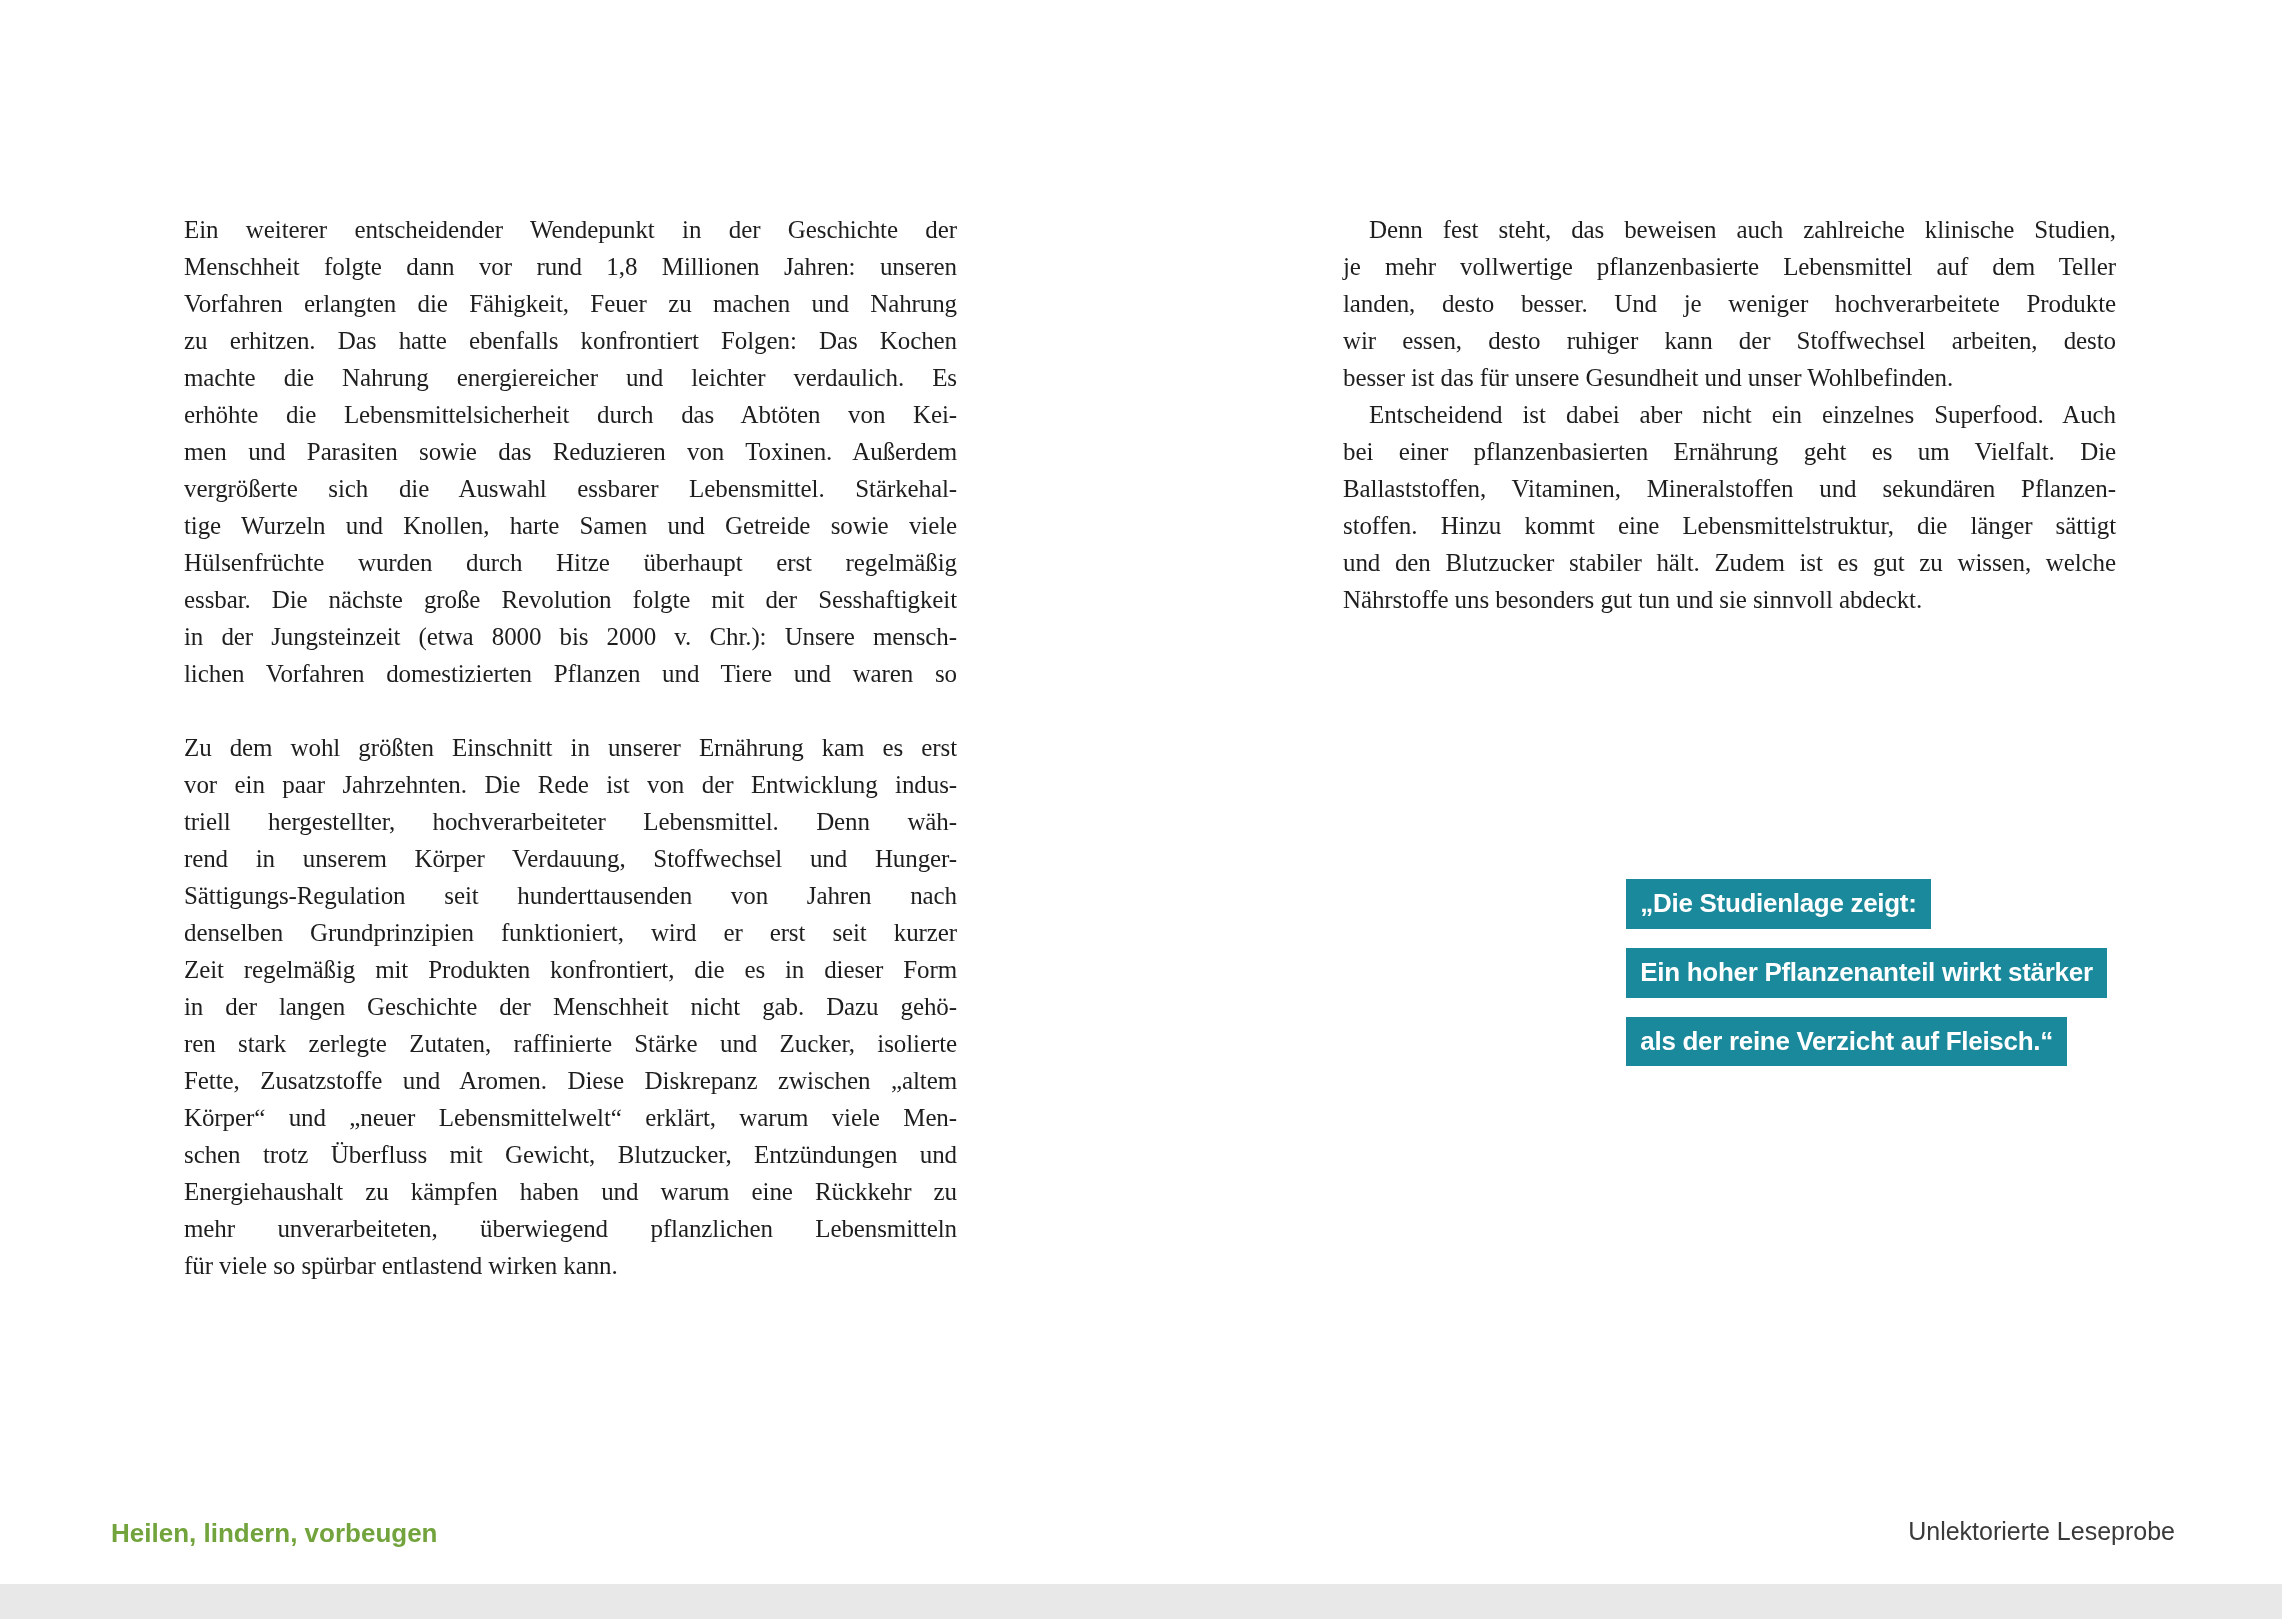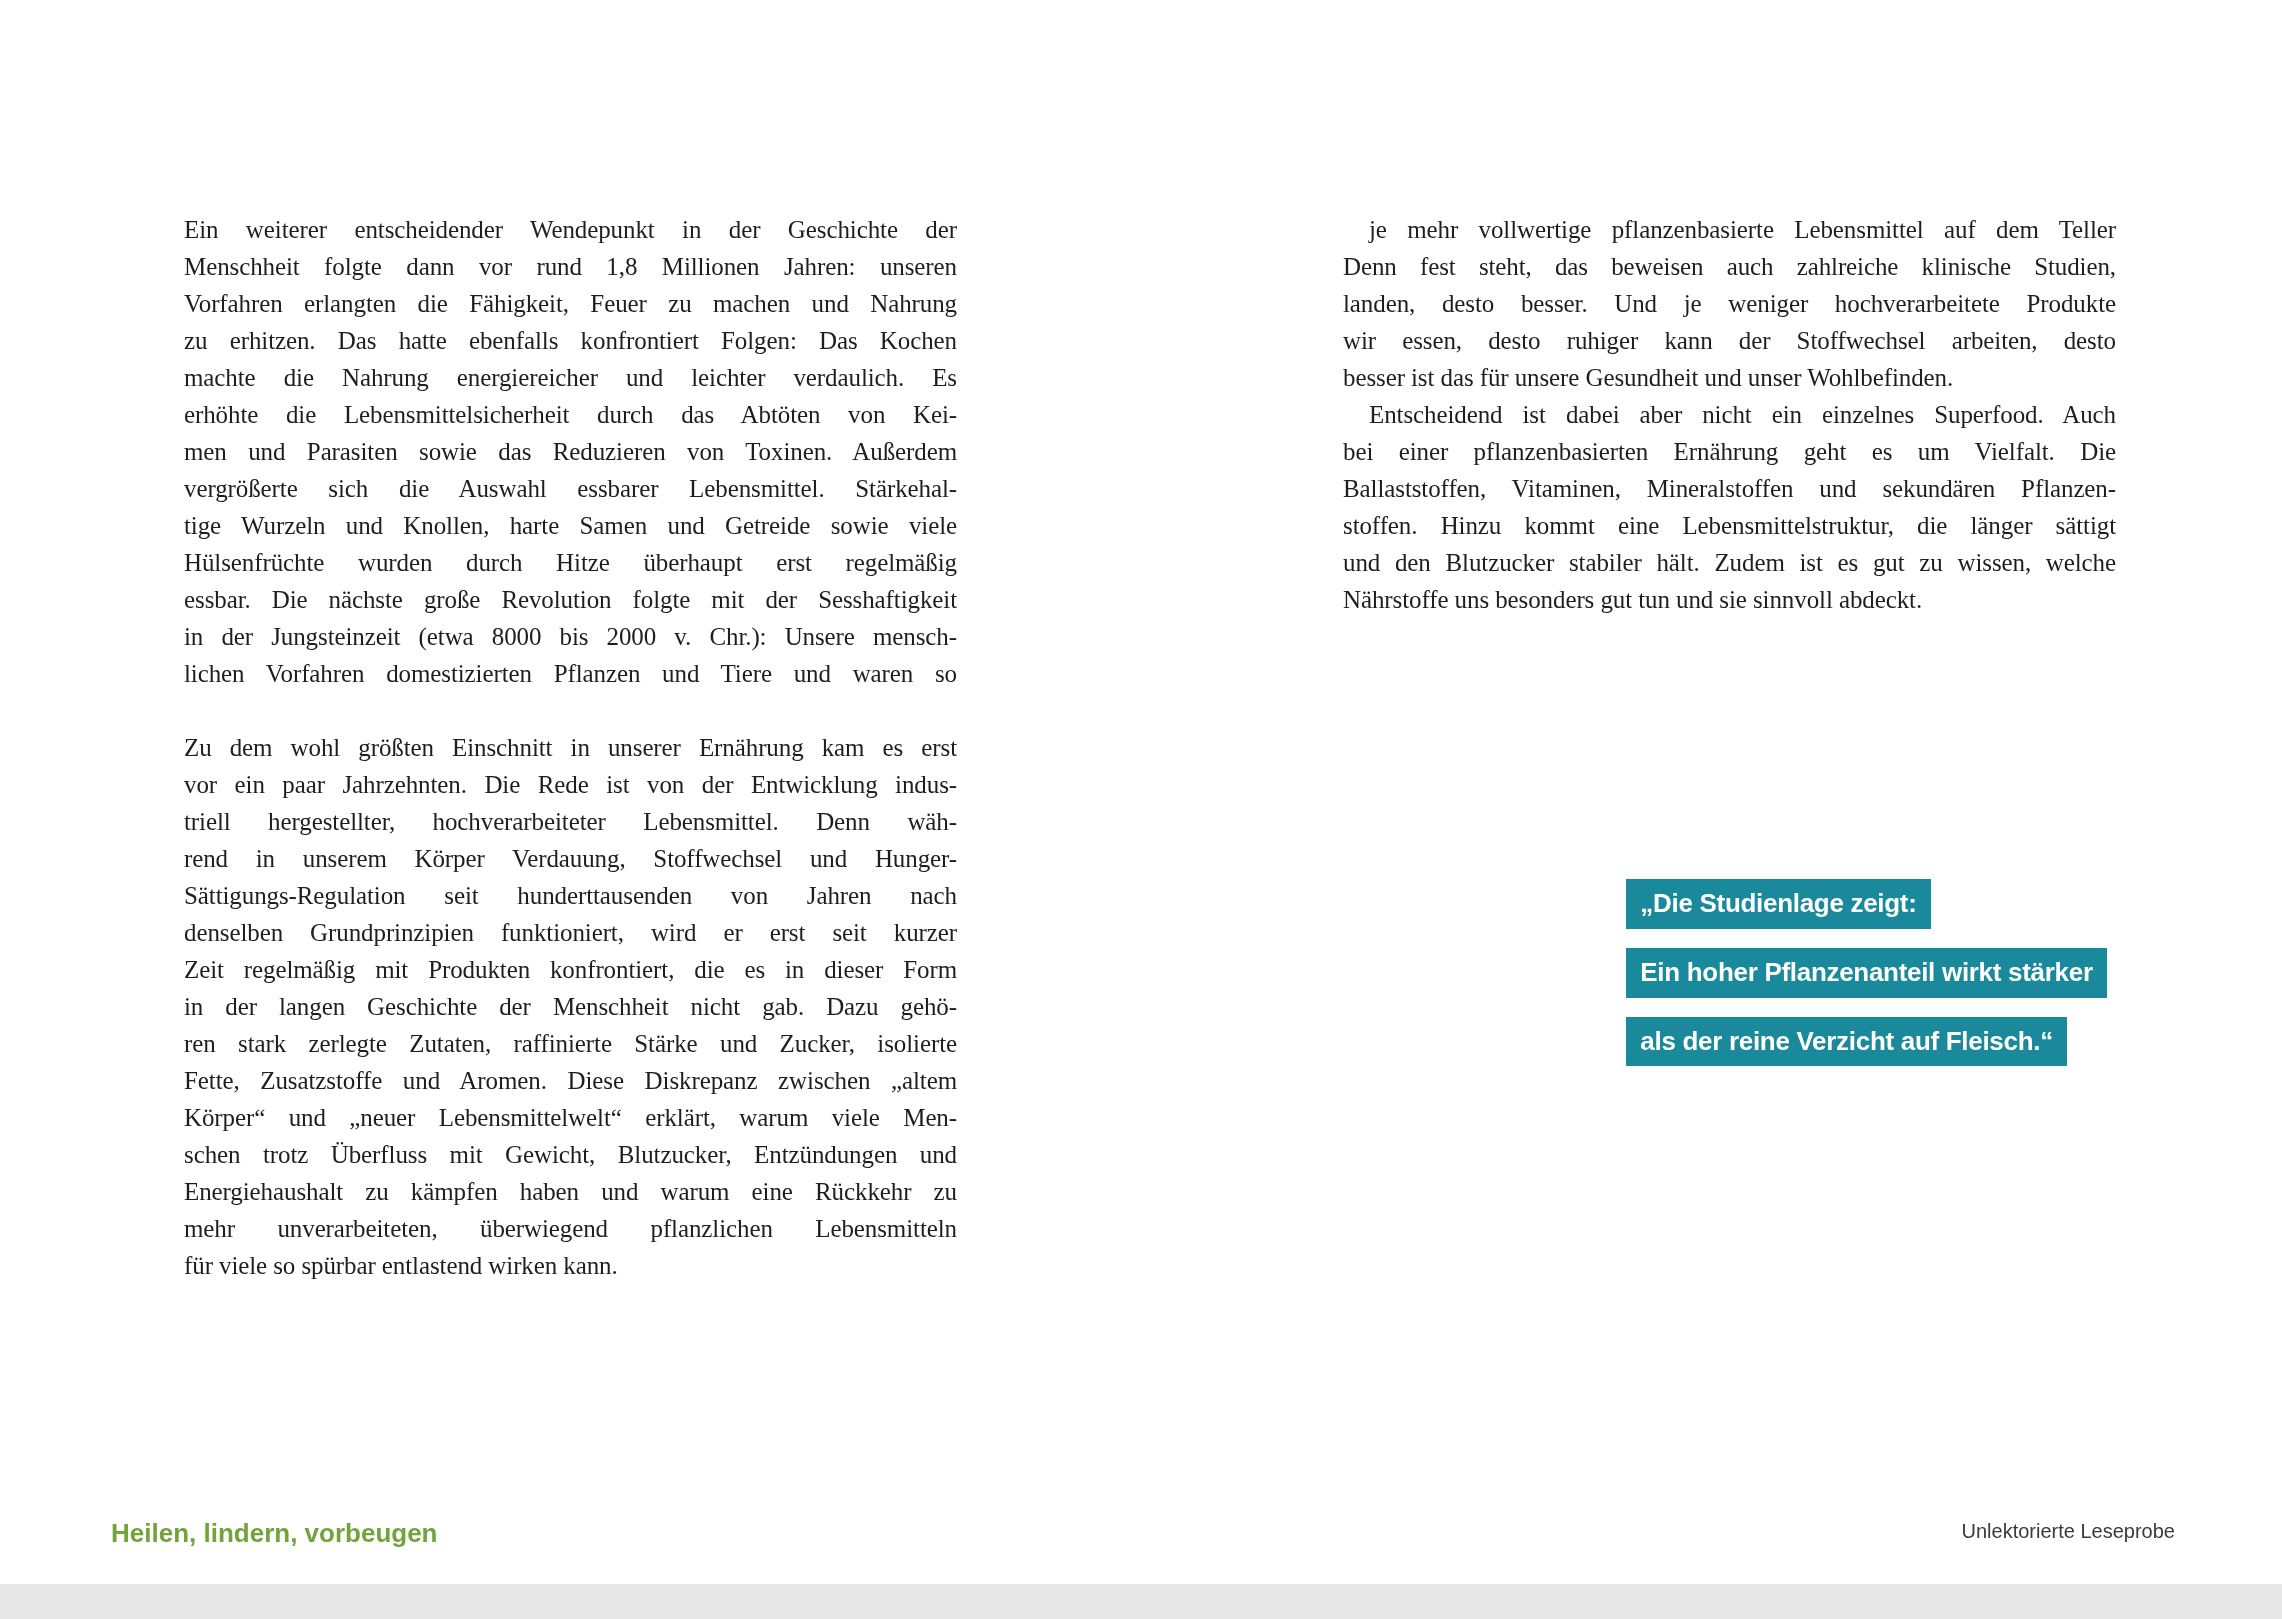--- a/index.html
+++ b/index.html
@@ -62,21 +62,21 @@
   .footer-left{
     position:absolute;left:111px;top:1519px;
     font-family:"Liberation Sans",sans-serif;
     font-weight:bold;font-size:26px;line-height:28.5px;
     color:var(--footer-green);
     text-align:right;
   }
   .footer-right{
     position:absolute;right:107px;top:1517px;
     font-family:"Liberation Sans",sans-serif;
-    font-weight:normal;font-size:20px;line-height:28.5px;
+    font-weight:normal;font-size:25px;line-height:28.5px;
     color:var(--footer-right-text);
   }
 </style>
 </head>
 <body>
 
 <div class="spread">
 
   <section class="page page-left">
     <div class="textblock tb-left">
@@ -112,22 +112,22 @@
           <div class="line">mehr unverarbeiteten, überwiegend pflanzlichen Lebensmitteln</div>
           <div class="line last">für viele so spürbar entlastend wirken kann.</div>
         </div>
     </div>
     <div class="footer-left">Heilen, lindern, vorbeugen</div>
   </section>
 
   <section class="page page-right">
     <div class="textblock tb-right">
       <div class="para indent">
+          <div class="line">Denn fest steht, das beweisen auch zahlreiche klinische Studien,</div>
           <div class="line">je mehr vollwertige pflanzenbasierte Lebensmittel auf dem Teller</div>
-          <div class="line">Denn fest steht, das beweisen auch zahlreiche klinische Studien,</div>
           <div class="line">landen, desto besser. Und je weniger hochverarbeitete Produkte</div>
           <div class="line">wir essen, desto ruhiger kann der Stoffwechsel arbeiten, desto</div>
           <div class="line last">besser ist das für unsere Gesundheit und unser Wohlbefinden.</div>
         </div>
       <div class="para indent">
           <div class="line">Entscheidend ist dabei aber nicht ein einzelnes Superfood. Auch</div>
           <div class="line">bei einer pflanzenbasierten Ernährung geht es um Vielfalt. Die</div>
           <div class="line">Ballaststoffen, Vitaminen, Mineralstoffen und sekundären Pflanzen-</div>
           <div class="line">stoffen. Hinzu kommt eine Lebensmittelstruktur, die länger sättigt</div>
           <div class="line">und den Blutzucker stabiler hält. Zudem ist es gut zu wissen, welche</div>

